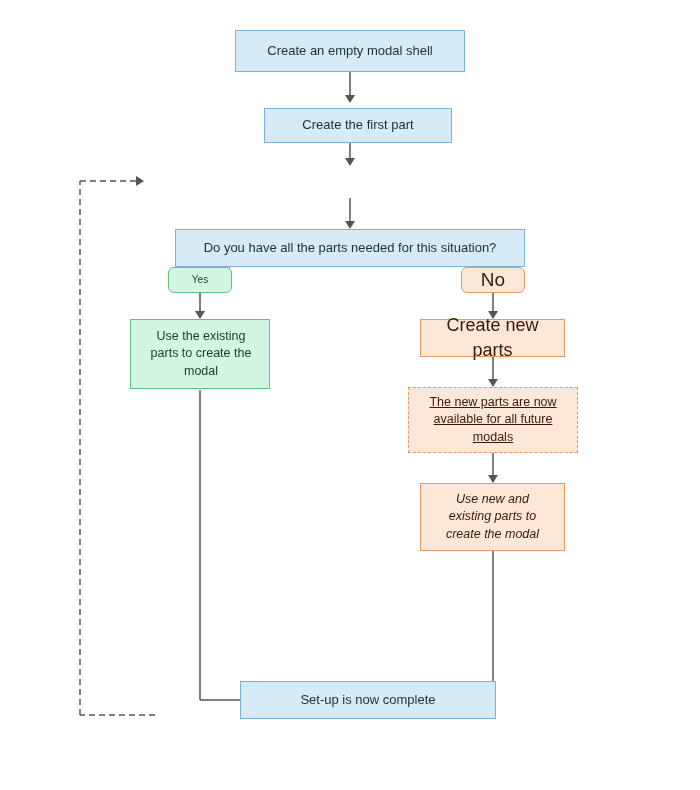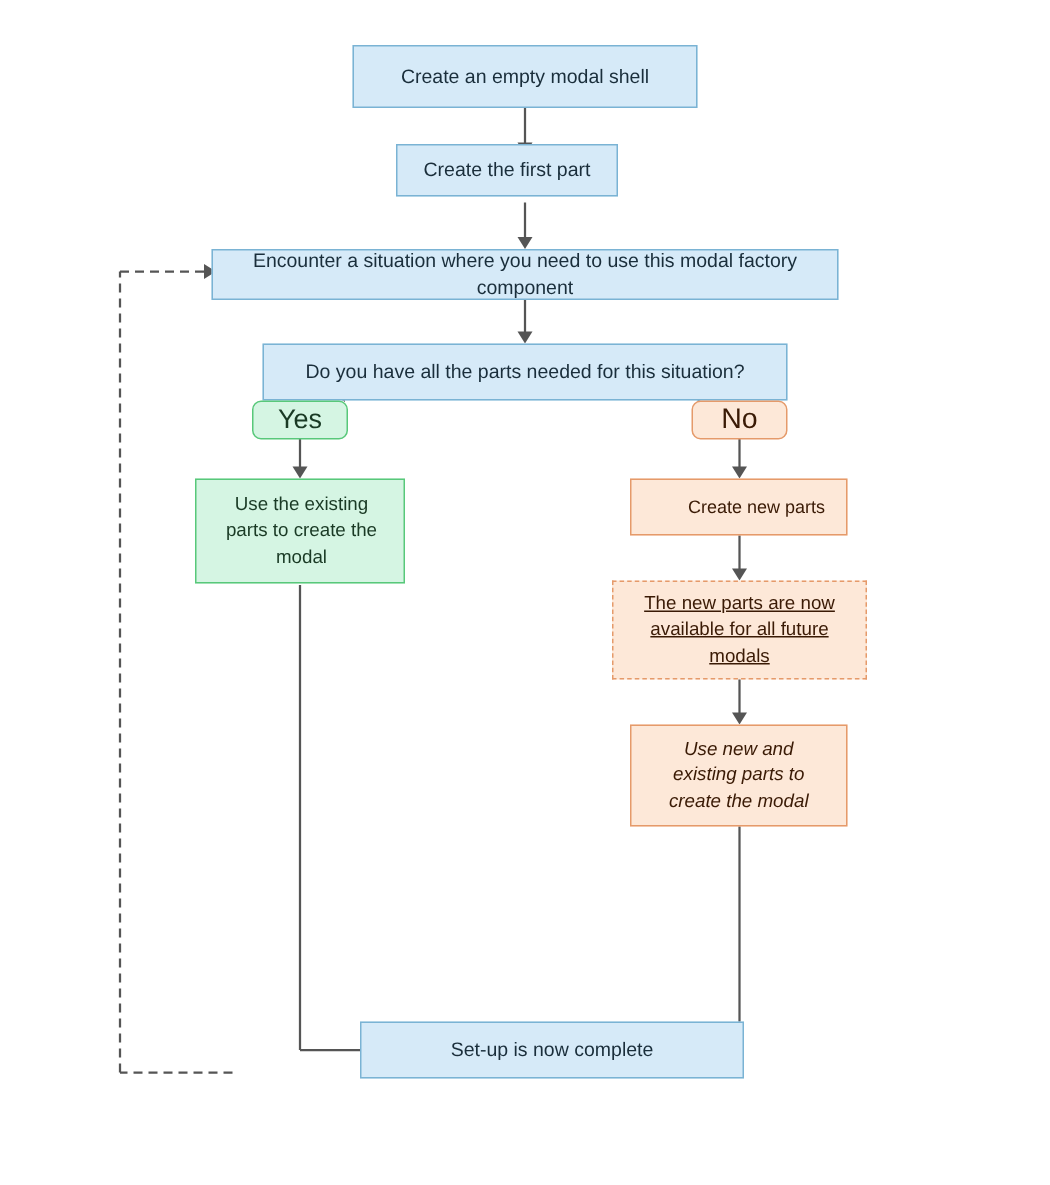--- a/index.html
+++ b/index.html
@@ -126,45 +126,42 @@
     <line x1="155" y1="715" x2="80" y2="715" stroke="#555" stroke-width="1.5" stroke-dasharray="6,4"></line>
     <line x1="80" y1="715" x2="80" y2="181" stroke="#555" stroke-width="1.5" stroke-dasharray="6,4"></line>
     <line x1="80" y1="181" x2="141" y2="181" stroke="#555" stroke-width="1.5" stroke-dasharray="6,4"></line>
     <polygon points="144,181 136,176 136,186" fill="#555"></polygon>
   </svg>
 
   <div class="box box-blue" style="left:235px; top:30px; width:230px; height:42px;">
     <span>Create an empty modal shell</span>
   </div>
 
-  <div class="box box-blue" style="left:264px; top:96px; width:148px; height:35px;">
+  <div class="box box-blue" style="left:264px; top:108px; width:188px; height:35px;">
     <span>Create the first part</span>
   </div>
 
-  <div class="box box-blue" style="left:141px; top:166px; width:418px; height:34px;">
-    <span>Encounter a situation where you need to use this modal factory component</span>
-  </div>
 
   <div class="box box-blue" style="left:175px; top:229px; width:350px; height:38px;">
     <span>Do you have all the parts needed for this situation?</span>
   </div>
 
-  <div class="box box-green-small" style="left:168px; top:267px; width:64px; height:26px; font-size:18px;">
+  <div class="box box-green-small" style="left:168px; top:267px; width:64px; height:26px; font-size:10px;">
     <span>Yes</span>
   </div>
 
   <div class="box box-orange-small" style="left:461px; top:267px; width:64px; height:26px; font-size:19px;">
     <span>No</span>
   </div>
 
   <div class="box box-green" style="left:130px; top:319px; width:140px; height:70px; font-size:12.5px;">
     <span>Use the existing parts to create the modal</span>
   </div>
 
-  <div class="box box-orange" style="left:420px; top:319px; width:145px; height:38px; font-size:12px;justify-content:flex-end;">
+  <div class="box box-orange" style="left:420px; top:319px; width:145px; height:38px; font-size:18px;justify-content:flex-end;">
     <span>Create new parts</span>
   </div>
 
   <div class="box box-orange-dashed" style="left:408px; top:387px; width:170px; height:66px; font-size:12.5px;">
     <span>The new parts are now available for all future modals</span>
   </div>
 
   <div class="box box-orange" style="left:420px; top:483px; width:145px; height:68px; font-size:12.5px;font-style:italic;">
     <span>Use new and existing parts to create the modal</span>
   </div>

